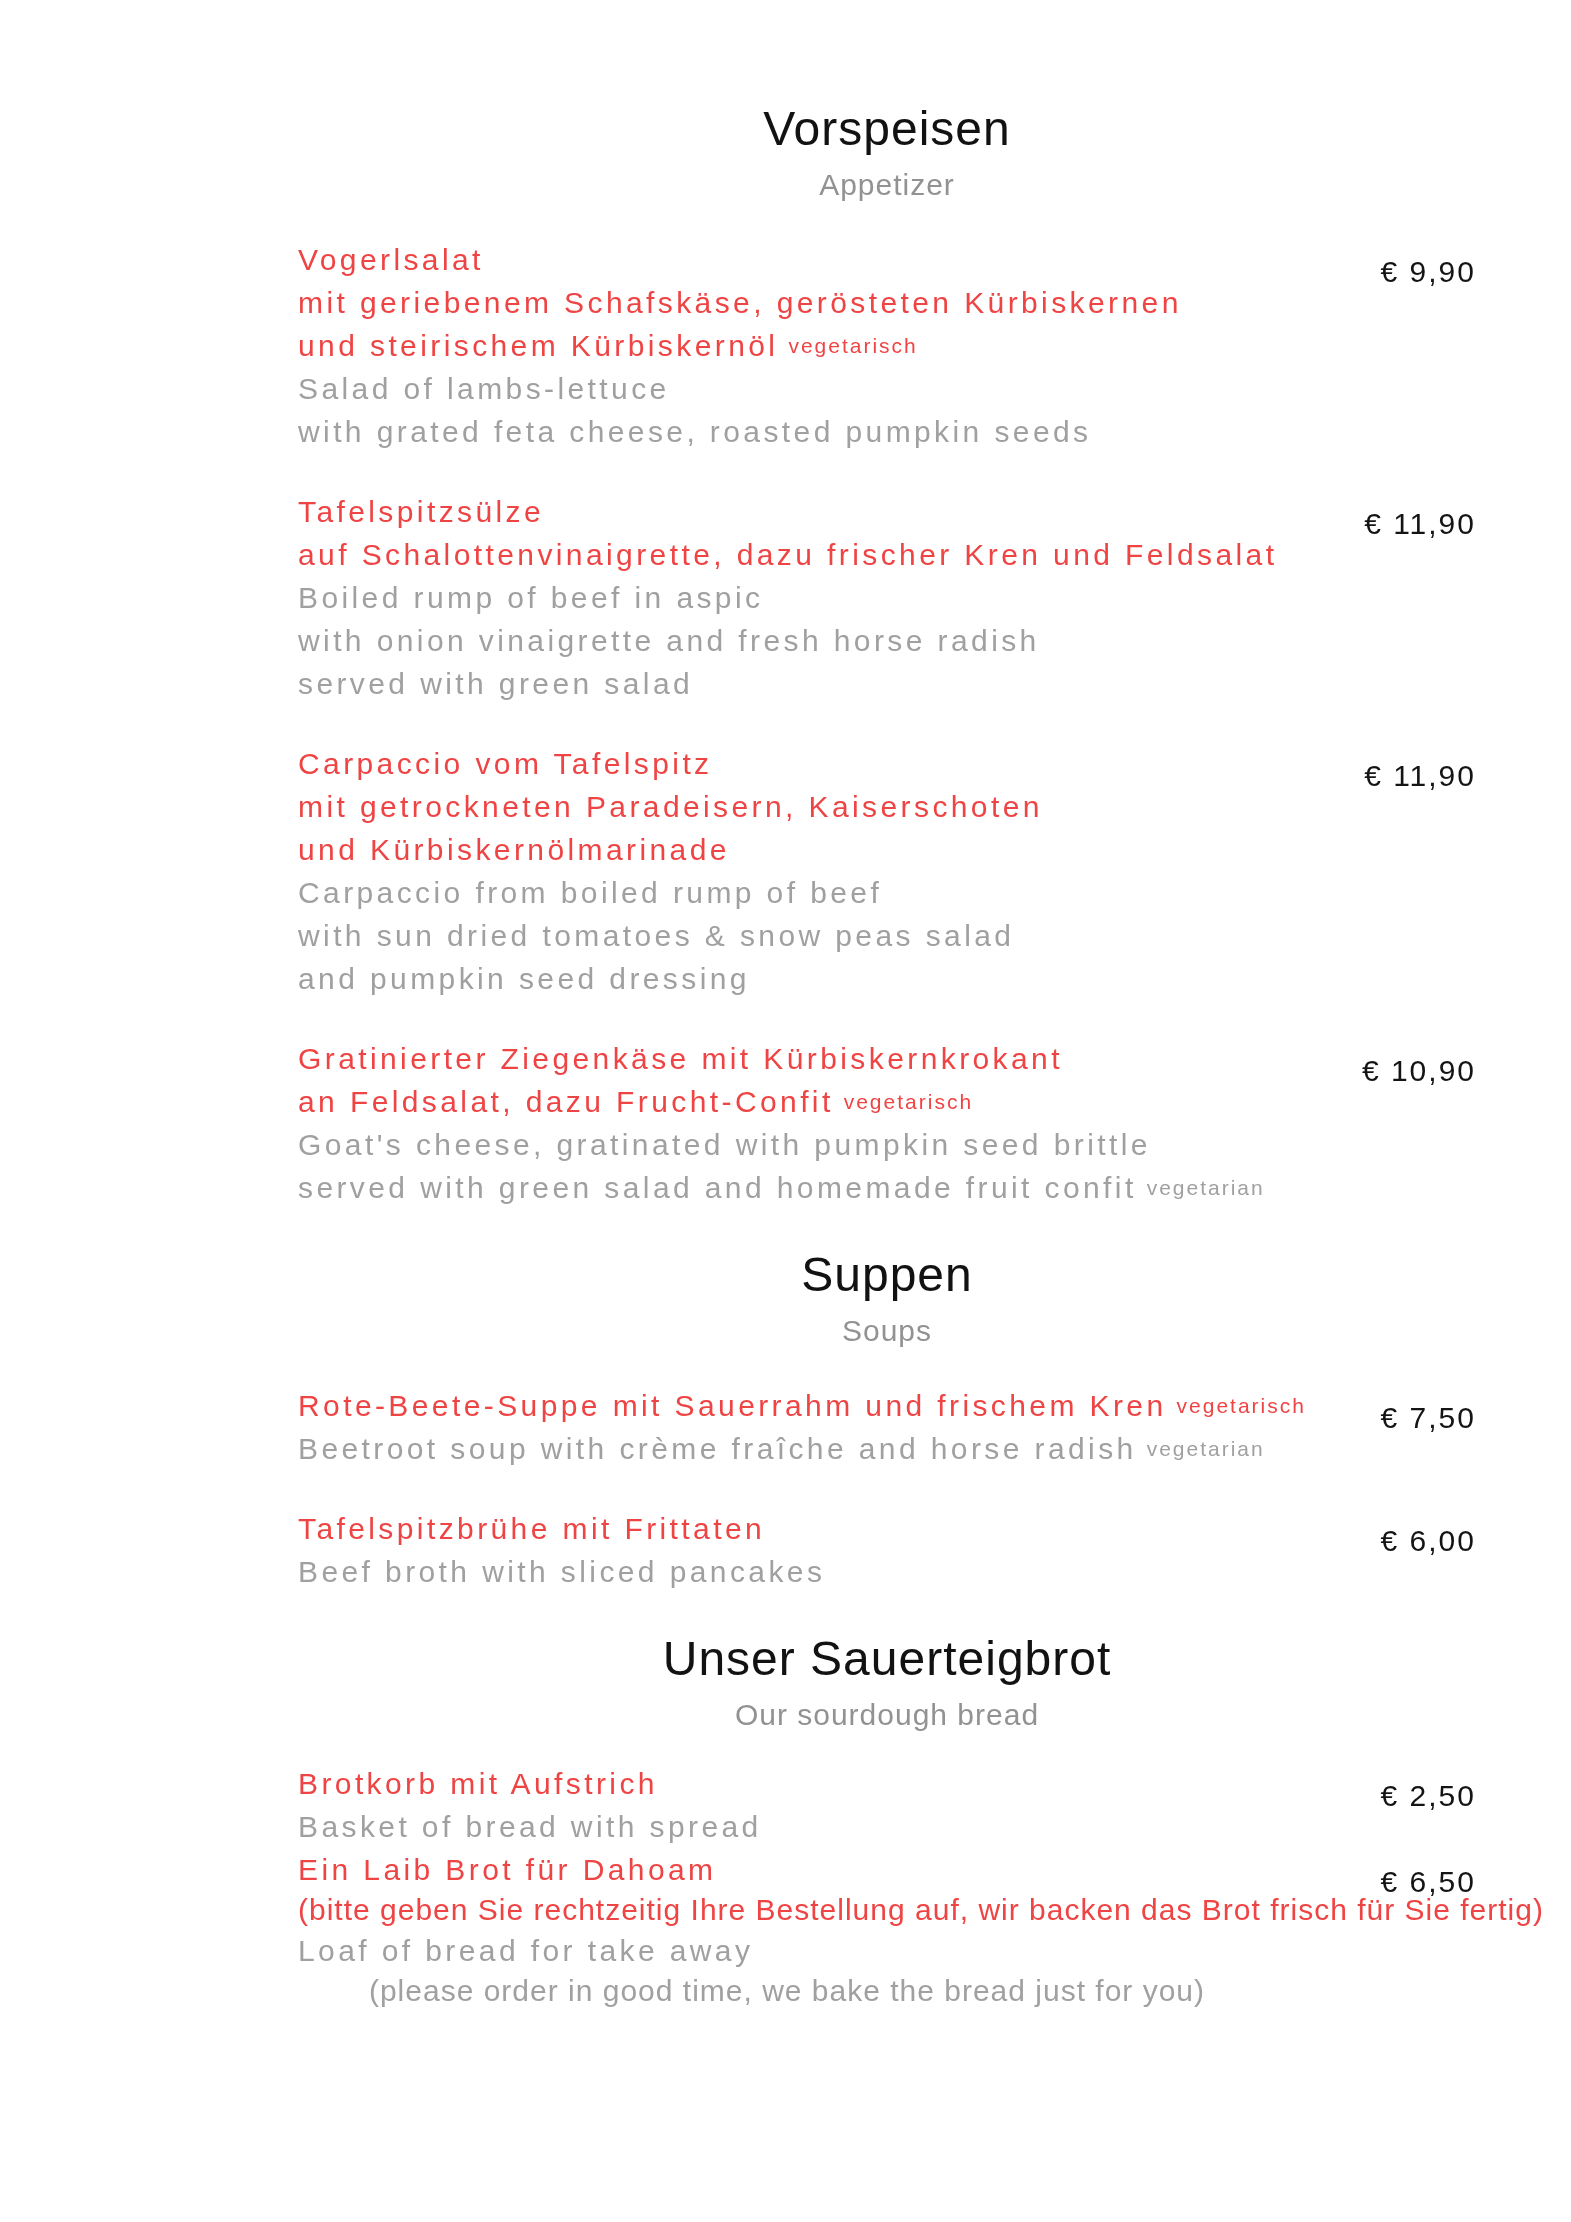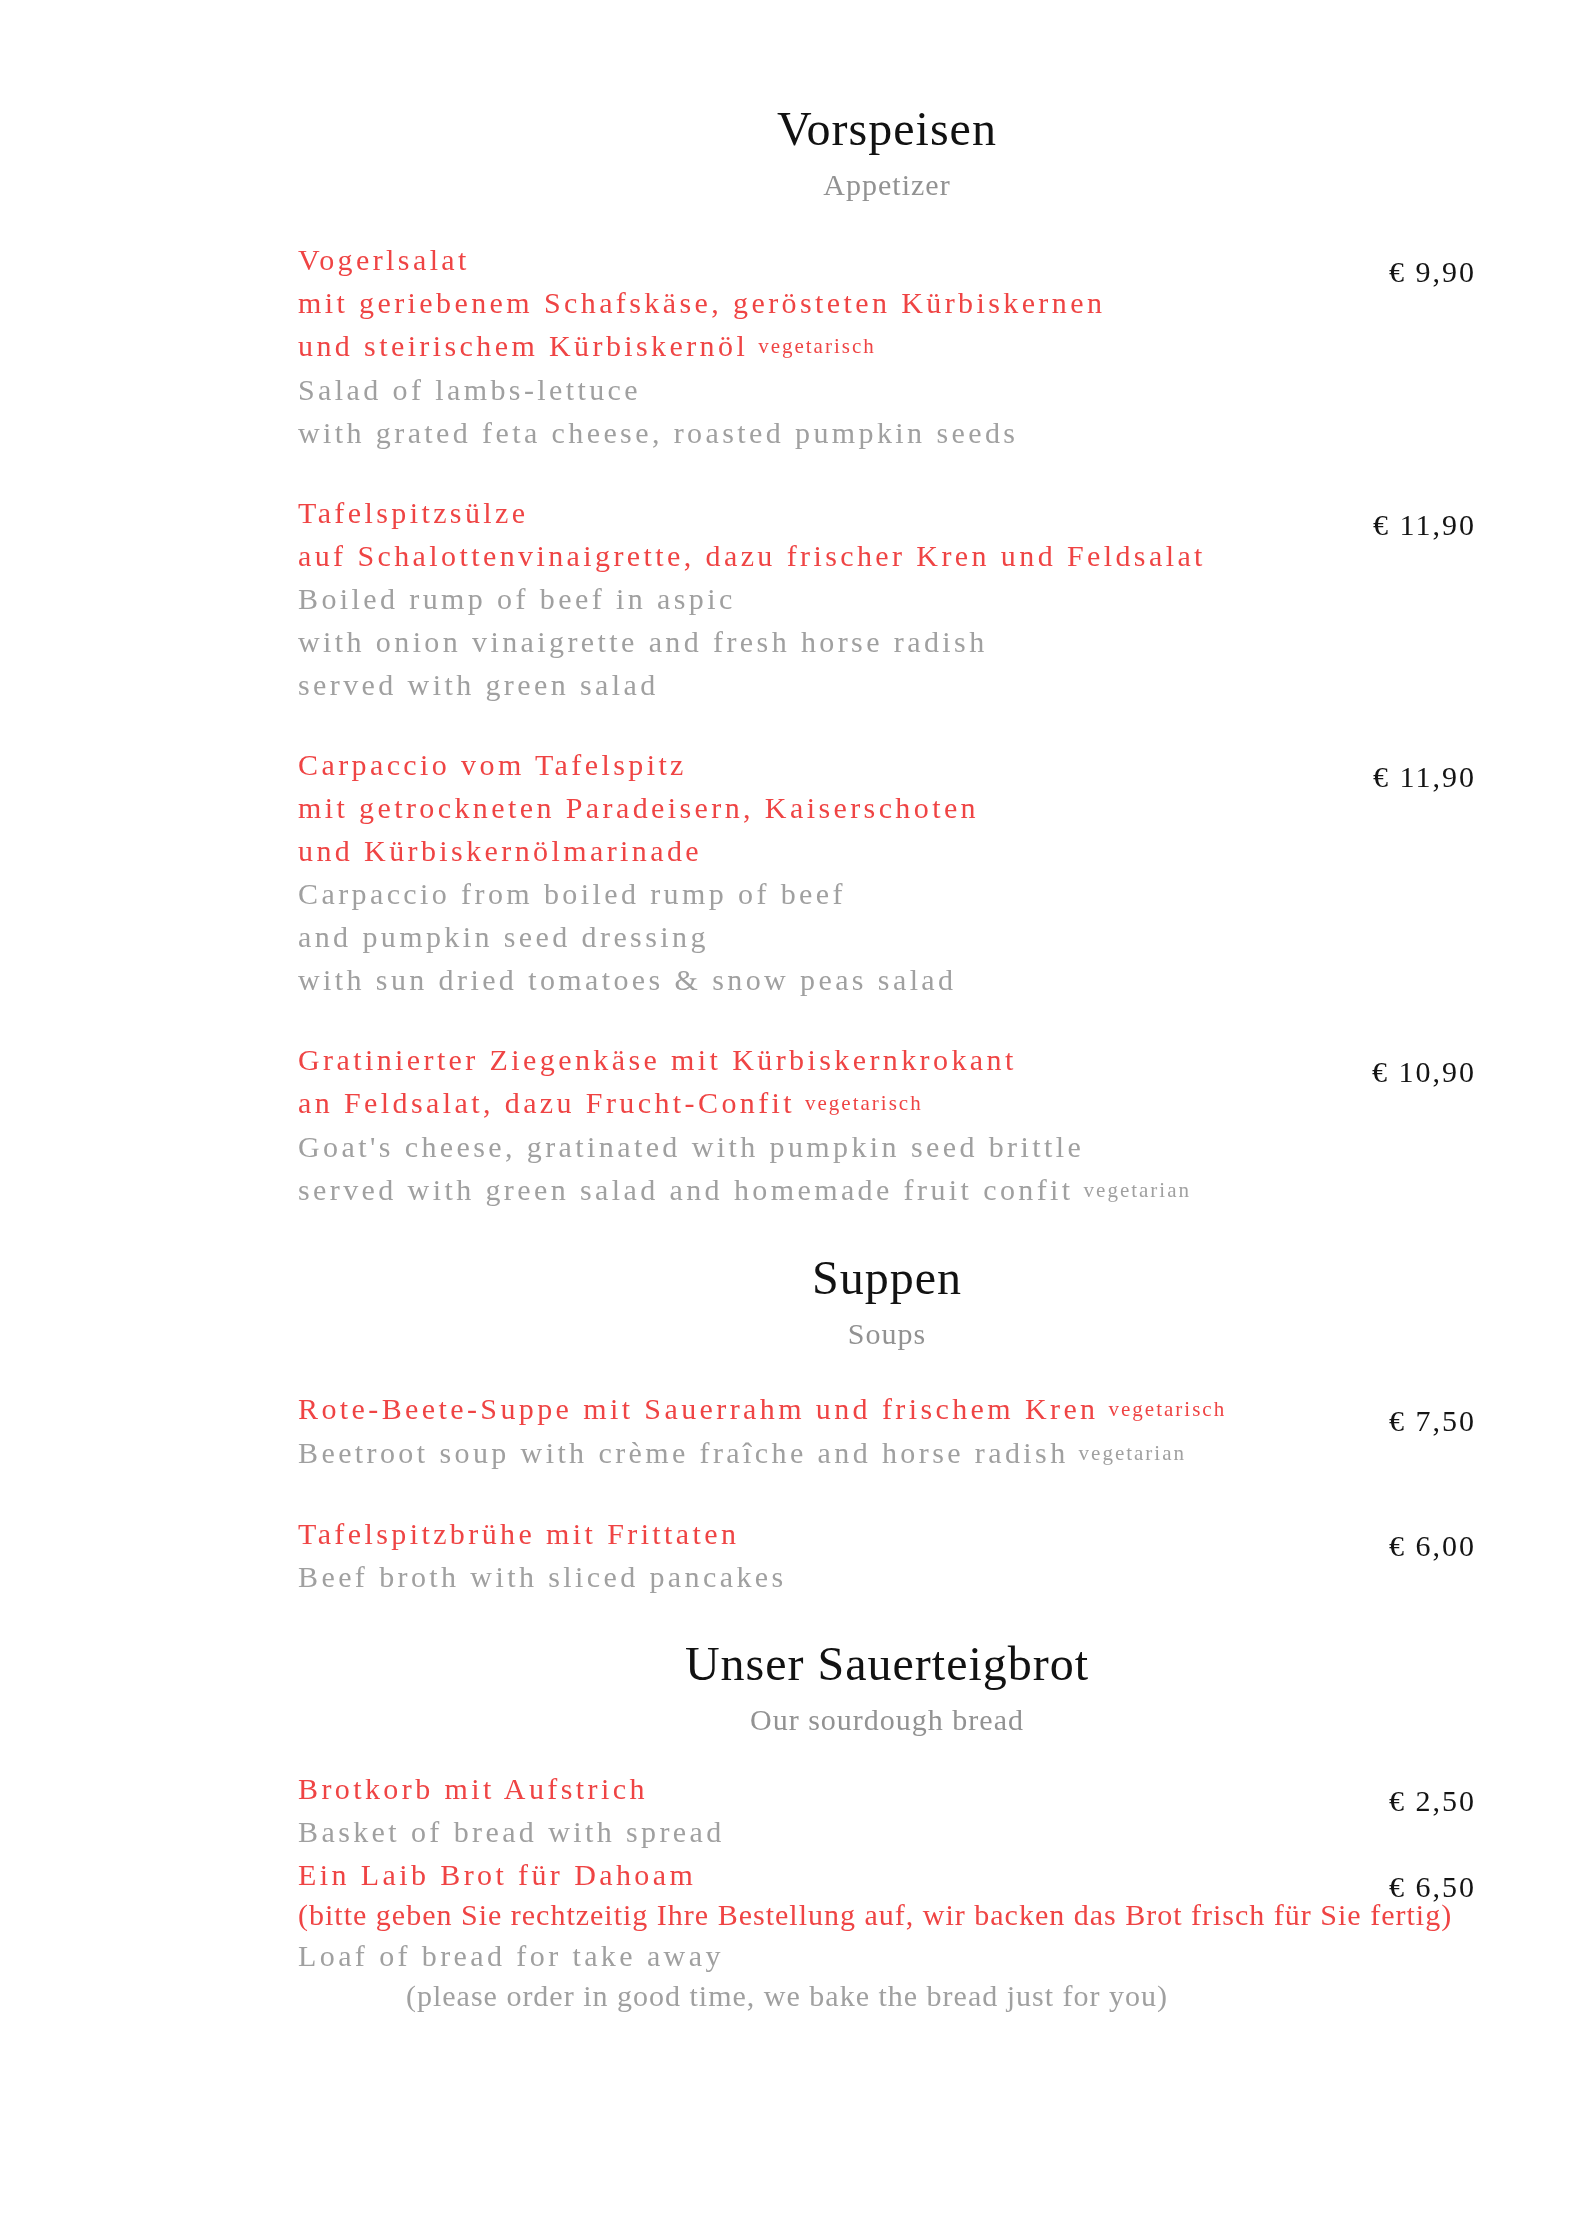--- a/index.html
+++ b/index.html
@@ -5,21 +5,21 @@
   html, body {
     margin: 0;
     padding: 0;
     background: #ffffff;
   }
   .page {
     position: relative;
     width: 1571px;
     height: 2222px;
     background: #ffffff;
-    font-family: Liberation Serif, serif;
+    font-family: Liberation Sans, sans-serif;
     overflow: hidden;
   }
   .content {
     position: absolute;
     left: 298px;
     top: 100px;
     width: 1178px;
   }
   .menu-section { }
   .menu-section + .menu-section { margin-top: 30px; }
@@ -101,22 +101,22 @@
           <div class="line en"><span>Boiled rump of beef in aspic</span></div>
           <div class="line en"><span>with onion vinaigrette and fresh horse radish</span></div>
           <div class="line en"><span>served with green salad</span></div>
         </div>
         <div class="menu-item">
           <div class="price">€ 11,90</div>
           <div class="line de"><span>Carpaccio vom Tafelspitz</span></div>
           <div class="line de"><span>mit getrockneten Paradeisern, Kaiserschoten</span></div>
           <div class="line de"><span>und Kürbiskernölmarinade</span></div>
           <div class="line en"><span>Carpaccio from boiled rump of beef</span></div>
+          <div class="line en"><span>with sun dried tomatoes &amp; snow peas salad</span></div>
           <div class="line en"><span>and pumpkin seed dressing</span></div>
-          <div class="line en"><span>with sun dried tomatoes &amp; snow peas salad</span></div>
         </div>
         <div class="menu-item">
           <div class="price">€ 10,90</div>
           <div class="line de"><span>Gratinierter Ziegenkäse mit Kürbiskernkrokant</span></div>
           <div class="line de"><span>an Feldsalat, dazu Frucht-Confit</span><span class="tag">vegetarisch</span></div>
           <div class="line en"><span>Goat's cheese, gratinated with pumpkin seed brittle</span></div>
           <div class="line en"><span>served with green salad and homemade fruit confit</span><span class="tag">vegetarian</span></div>
         </div>
       </section>
       <section class="menu-section spaced">

